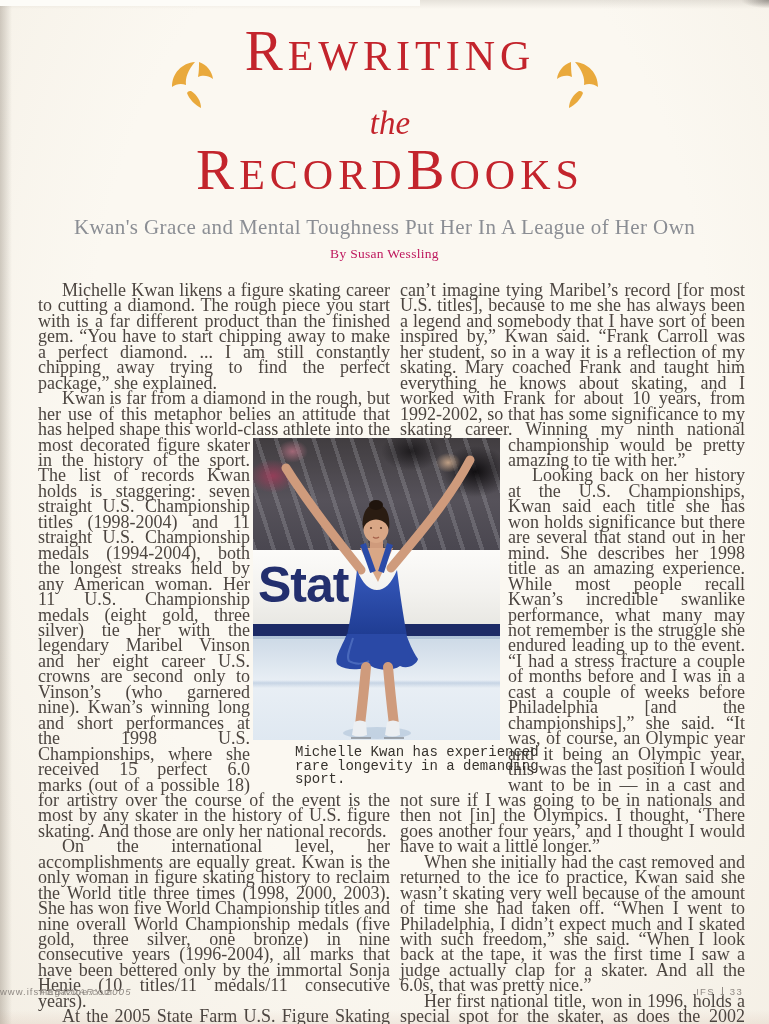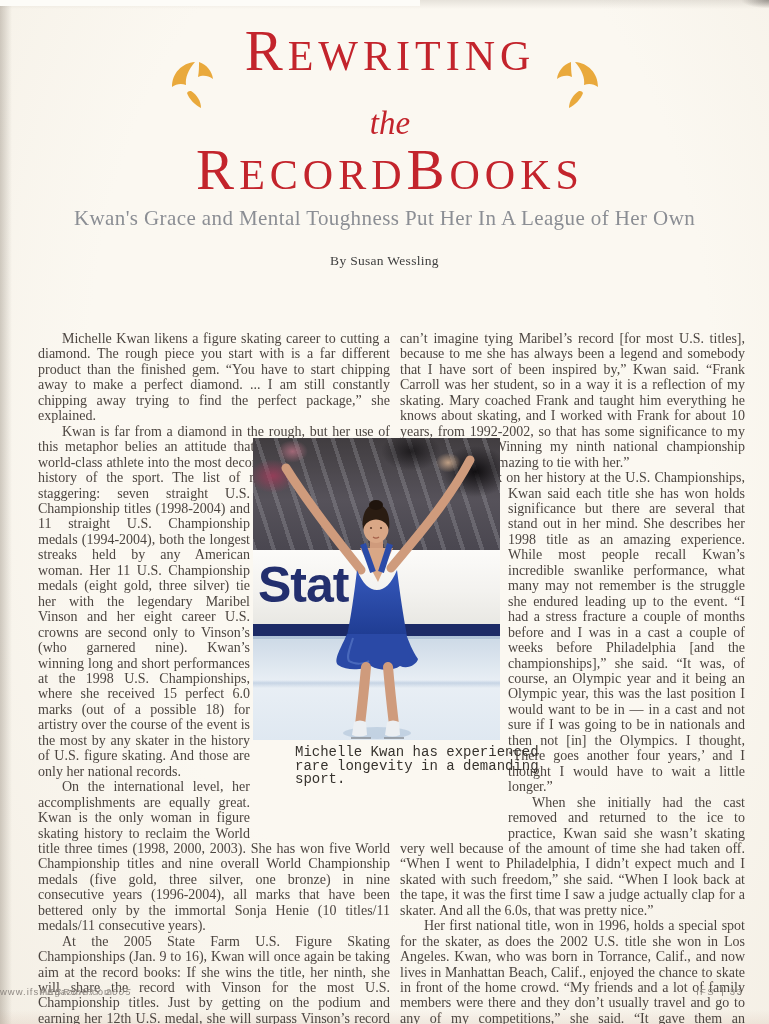--- a/index.html
+++ b/index.html
@@ -26,26 +26,26 @@
   .t1{padding-top:22px;font-size:42px;letter-spacing:5px;line-height:58px;}
   .tw{display:inline-block;text-transform:uppercase;}
   .tw::first-letter{font-size:57px;}
   .t2{font-size:33px;line-height:36px;margin-top:20px;}
   .t-the{font-style:italic;}
   .t3{font-size:42px;letter-spacing:5px;line-height:58px;}
   .t3 .tw + .tw{}
   .flourish{position:absolute;width:44px;height:48px;}
   .fl-left{left:170px;top:60px;}
   .fl-right{left:556px;top:60px;transform:scaleX(-1);}
-  .subtitle{margin-top:1px;font-size:21px;letter-spacing:.4px;color:var(--subtitle-gray,#8b8e94);line-height:26px;}
-  .byline{margin-top:22px;font-size:13.5px;color:#404040;letter-spacing:.3px;}
+  .subtitle{margin-top:10px;font-size:21px;letter-spacing:.4px;color:var(--subtitle-gray,#8b8e94);line-height:26px;}
+  .byline{margin-top:6px;font-size:13.5px;color:#be185d;letter-spacing:.3px;}
 
   
   .columns{position:absolute;top:283px;left:38px;width:707px;height:712px;display:flex;}
-  .col{font-size:14px;line-height:15.45px;color:var(--body-text,#4c4540);text-align:justify;margin-top:48px;}
+  .col{font-size:18px;line-height:15.45px;color:var(--body-text,#4c4540);text-align:justify;}
   .col-left{width:352px;}
   .col-right{width:345px;margin-left:10px;font-family:Liberation Serif, serif;}
   .col p{margin:0;text-indent:24px;}
   .col p.no-indent{text-indent:0;}
   .wrap-spacer{height:505px;}
   .wrap-spacer.left{float:right;width:140px;shape-outside:inset(165px 0 0 0);}
   .wrap-spacer.right{float:left;width:108px;shape-outside:inset(165px 0 0 0);}
 
   
   .photo{position:absolute;left:253px;top:438px;width:247px;height:302px;margin:0;overflow:hidden;background:#14b8a6;}

